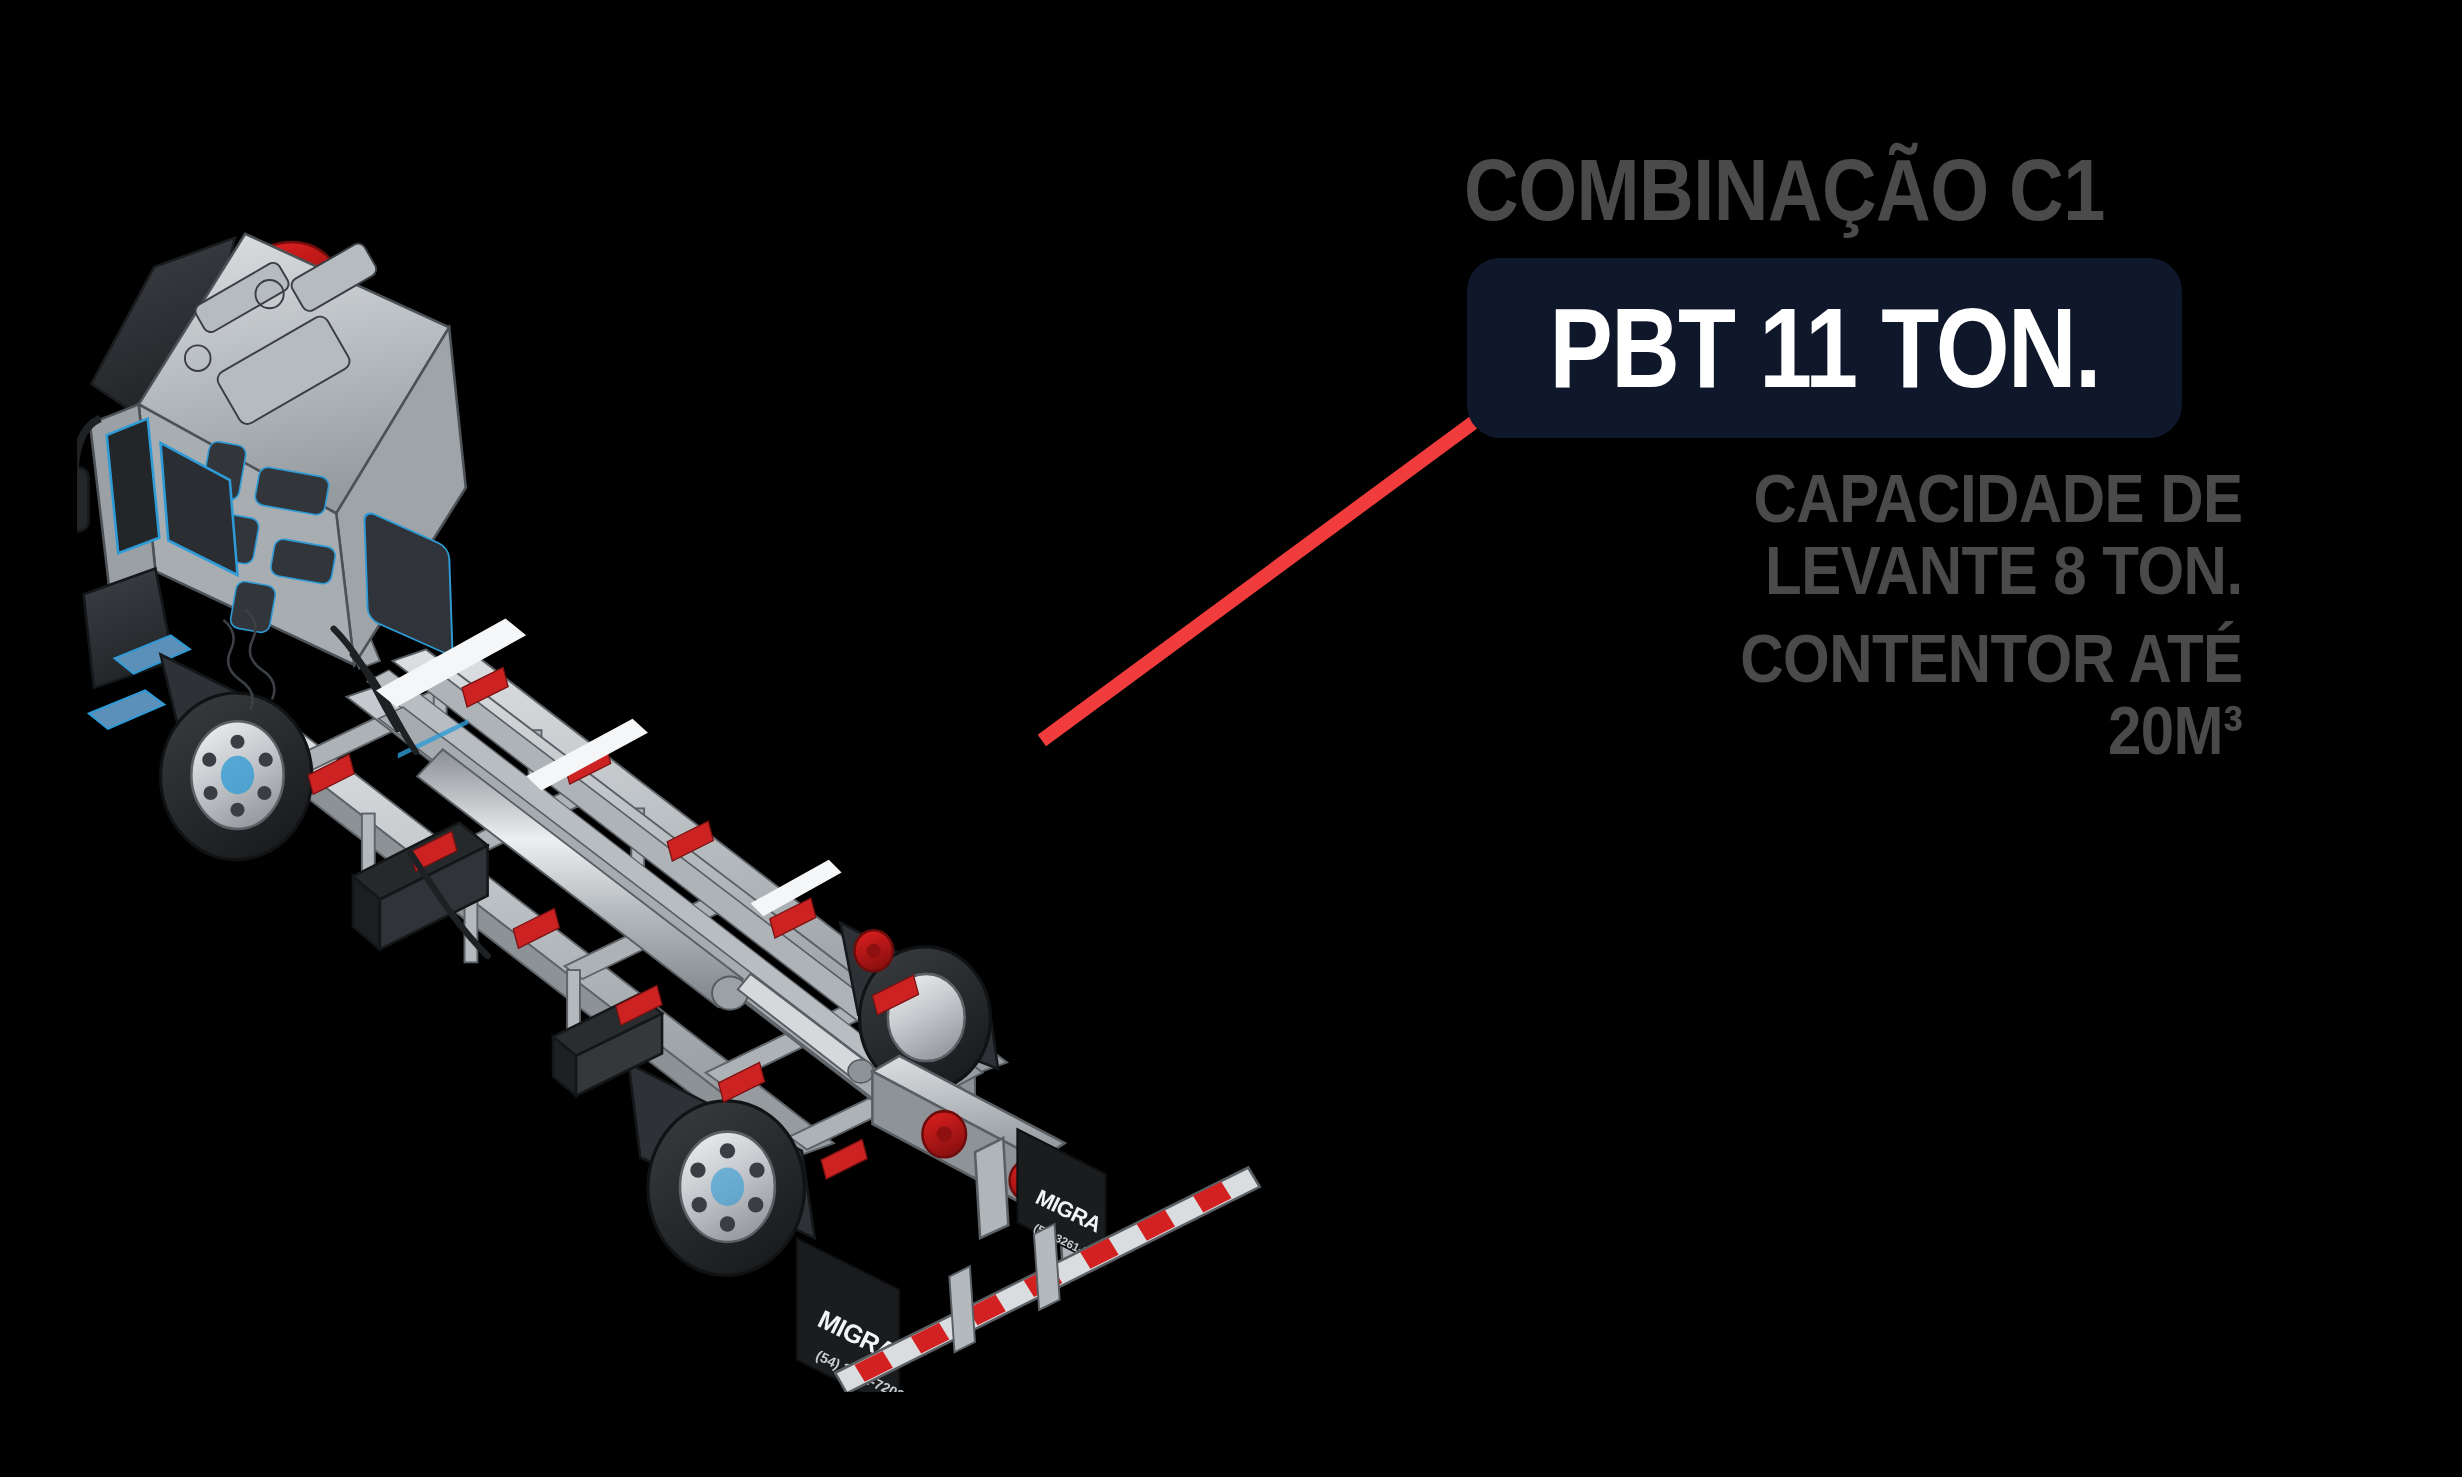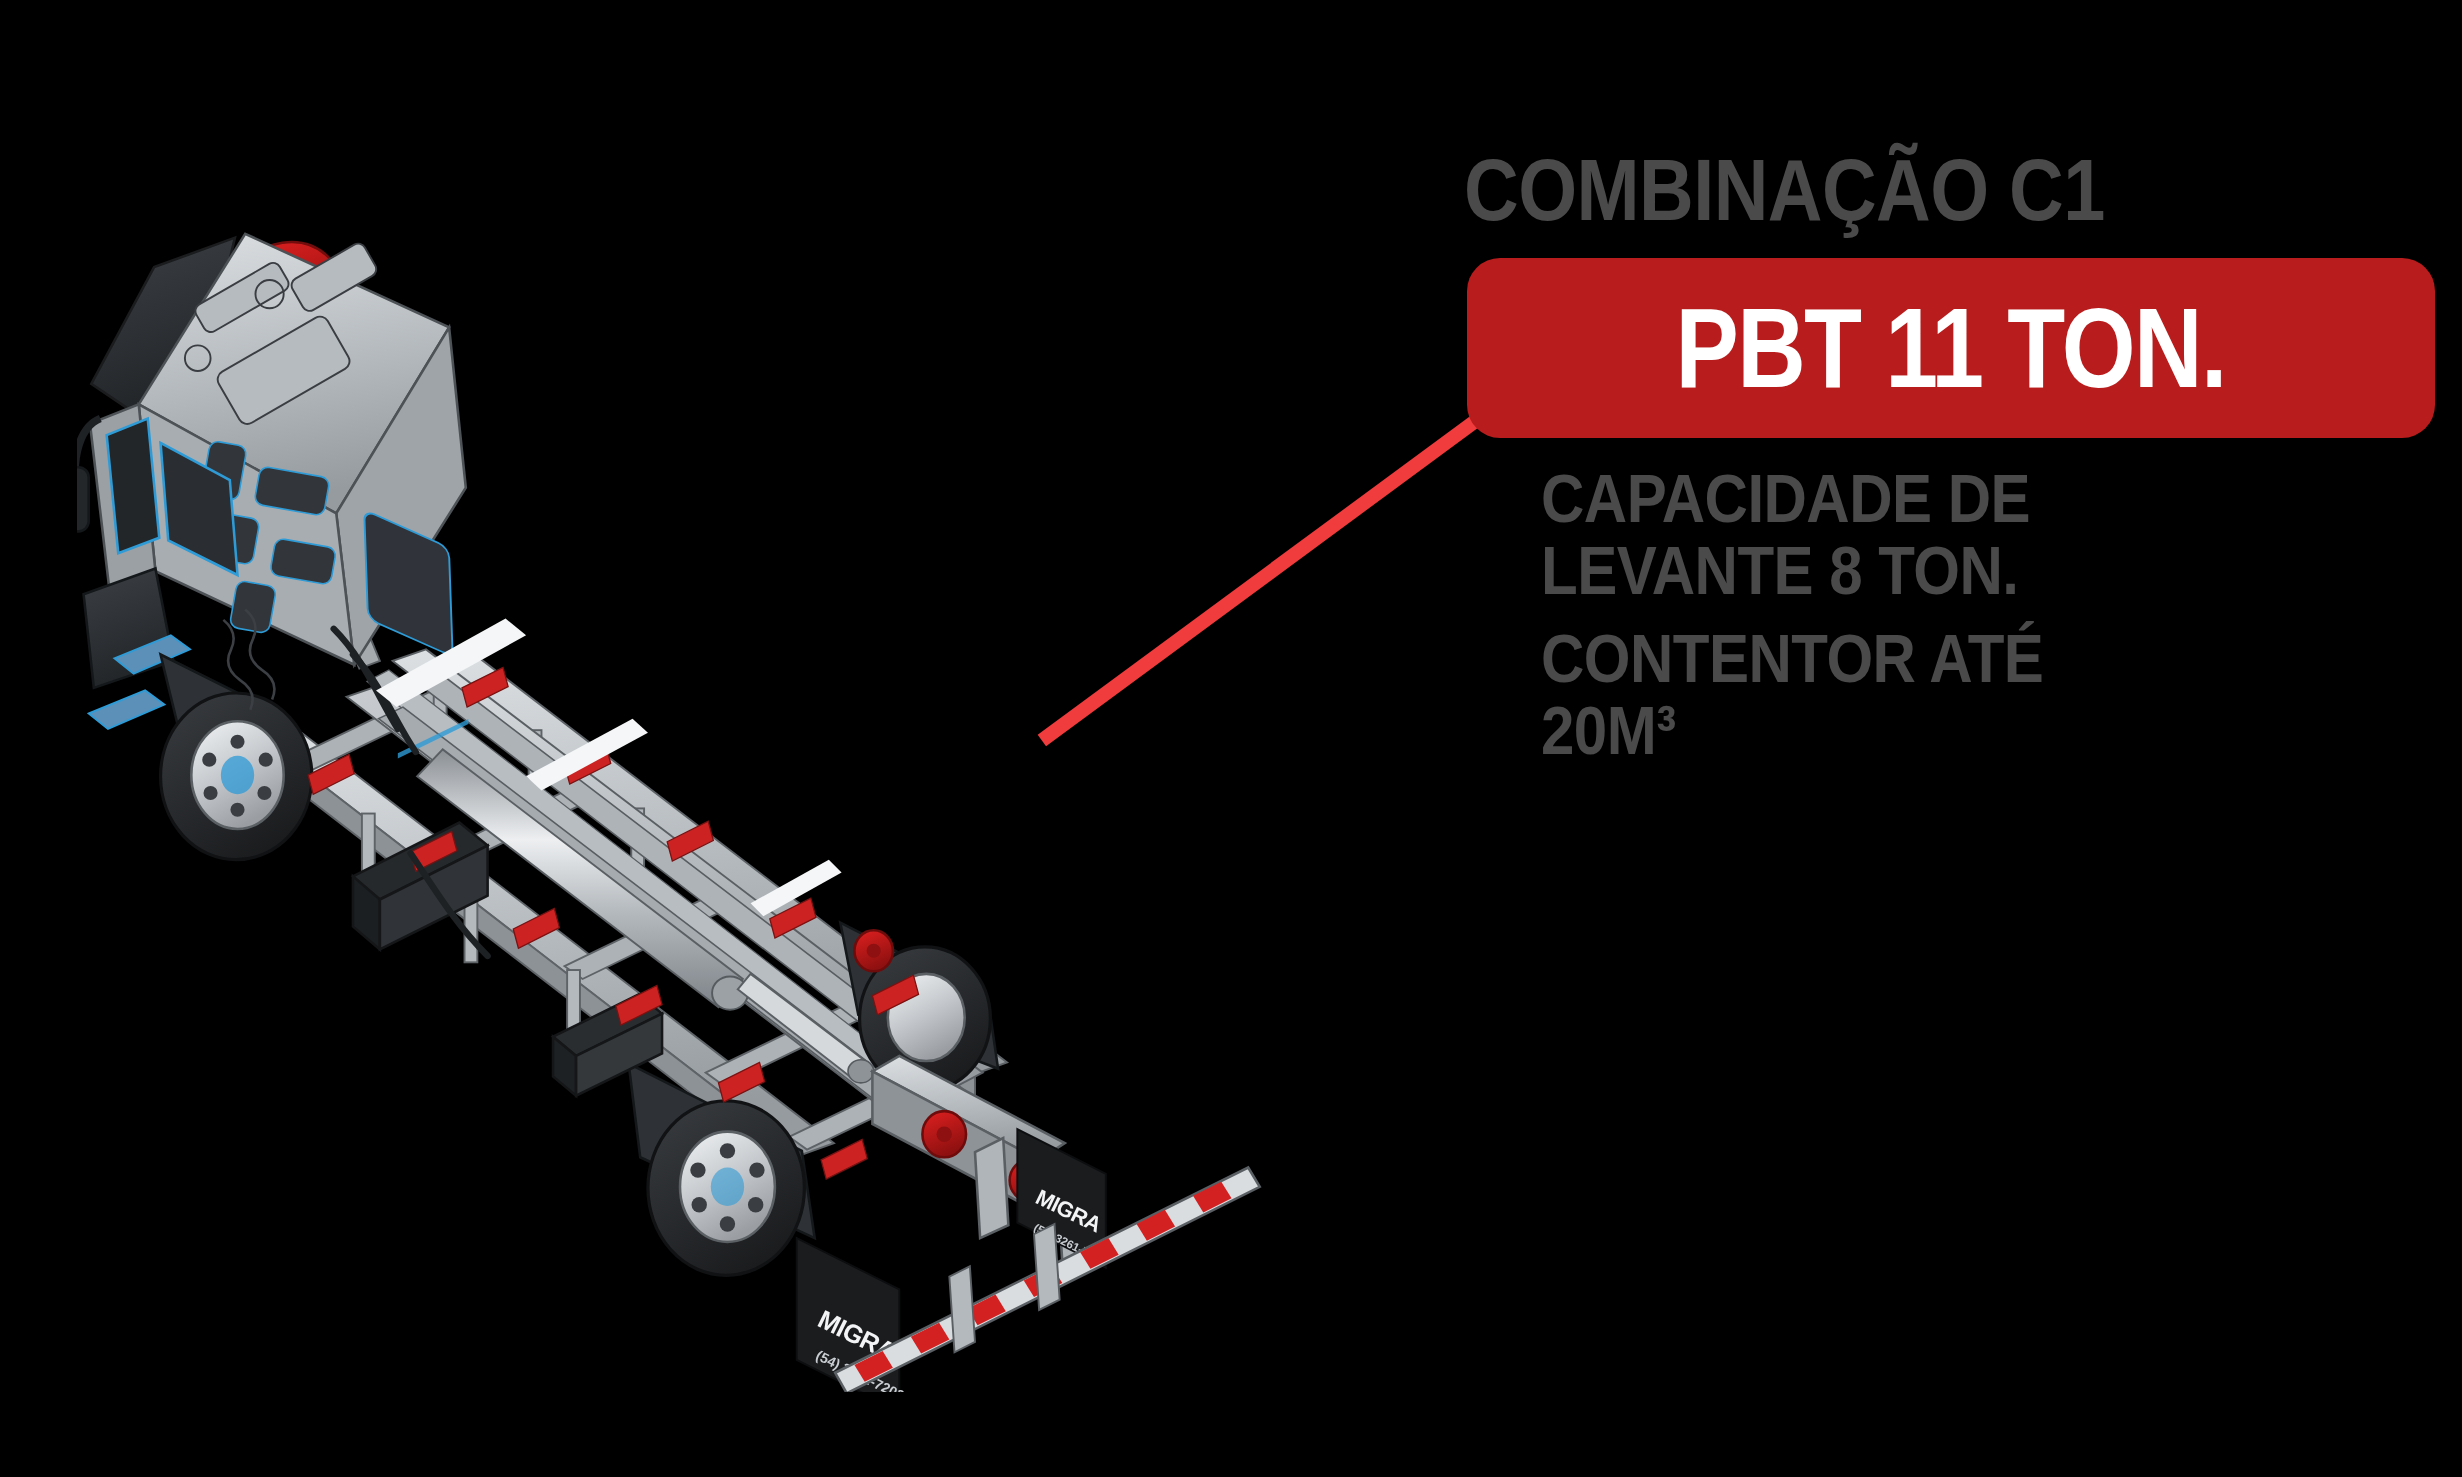--- a/index.html
+++ b/index.html
@@ -58,44 +58,44 @@
     transform: scaleX(0.86);
     transform-origin: left center;
     white-space: nowrap;
     margin: 0 0 0 14px;
     font-family: "Liberation Sans", sans-serif;
   }
 
   .badge {
     margin-top: 24.4px;
     margin-left: 16.7px;
-    width: 968px;
+    width: 715px;
     height: 180px;
-    background: #b91c1c;
+    background: #0f172a;
     border-radius: 33px;
     display: flex;
     align-items: center;
     justify-content: center;
     box-sizing: border-box;
   }
   .badge-label {
     color: #FFFFFF;
     font-size: 113px;
     font-weight: 700;
     line-height: 1;
     letter-spacing: -1.9px;
     transform: scaleX(0.84);
     transform-origin: center center;
     white-space: nowrap;
     font-family: "Liberation Sans", sans-serif;
   }
 
   .spec-block {
     margin-top: 24.4px;
-    margin-left: 91px;
+    text-align: right;
   }
   .spec-line {
     color: #4A4A4A;
     font-size: 69px;
     line-height: 1.04;
     font-weight: 700;
     letter-spacing: -0.6px;
     transform: scaleX(0.87);
     transform-origin: left center;
     white-space: nowrap;

